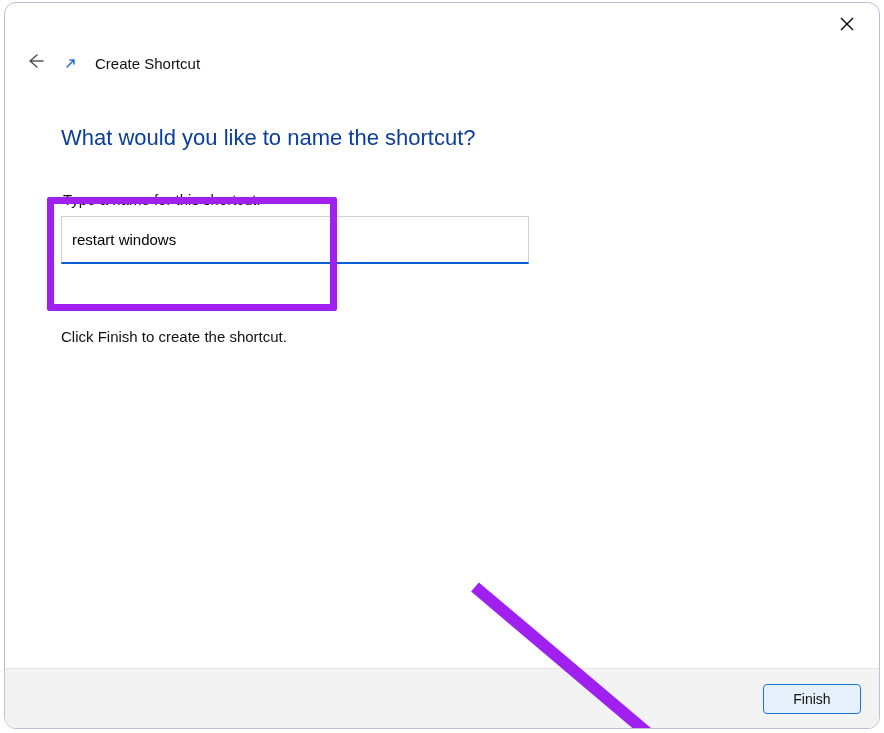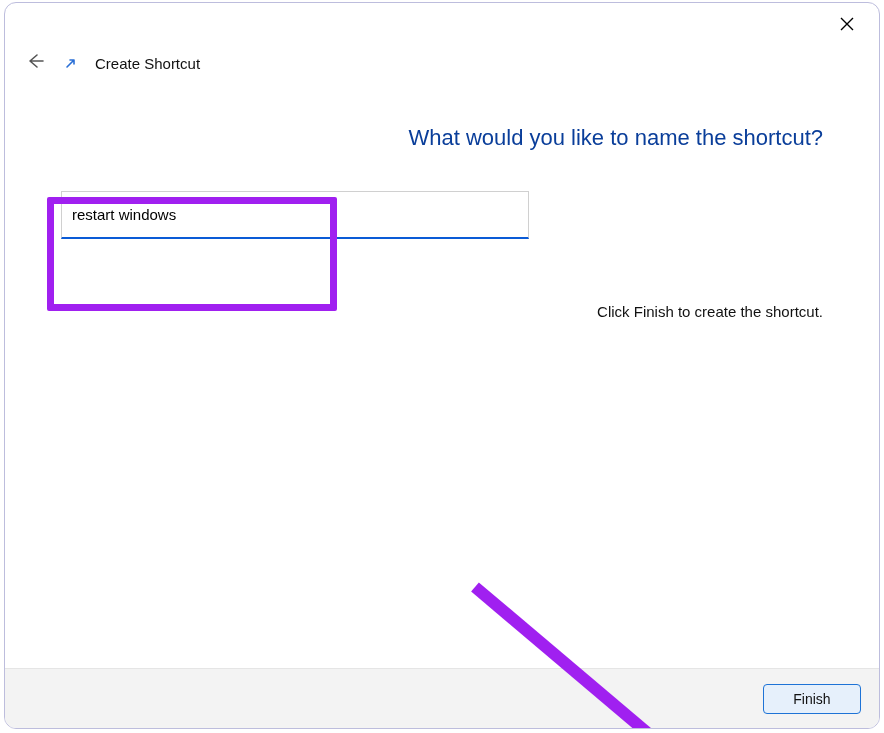--- a/index.html
+++ b/index.html
@@ -59,21 +59,20 @@
   .content {
     flex: 1;
     padding: 48px 56px 0 56px;
     position: relative;
   }
   .heading {
     color: #0a3e9a;
     font-size: 22px;
     font-weight: 400;
     margin: 0 0 40px 0;
-    text-align: right;
   }
   .highlight-box {
     position: absolute;
     left: 42px;
     top: 120px;
     width: 290px;
     height: 114px;
     border: 7px solid #a020f0;
     border-radius: 2px;
     pointer-events: none;
@@ -91,21 +90,20 @@
     padding: 4px 10px;
     font-size: 15px;
     font-family: inherit;
     outline: none;
     background: #fff;
   }
   .instruction {
     font-size: 15px;
     color: #111;
     margin-top: 64px;
-    text-align: right;
   }
   .footer {
     height: 60px;
     background: #f3f3f3;
     border-top: 1px solid #e5e5e5;
     display: flex;
     justify-content: flex-end;
     align-items: center;
     gap: 12px;
     padding: 0 18px;
@@ -160,20 +158,21 @@
         <rect x="0.5" y="0.5" width="13" height="13" fill="#fff" stroke="#9aa" stroke-width="0"></rect>
         <path d="M3 11 L10 4 M10 4 H6 M10 4 V8" stroke="#2a6fd6" stroke-width="1.6" fill="none" stroke-linecap="round" stroke-linejoin="round"></path>
       </svg>
     </div>
     <div class="crumb-title">Create Shortcut</div>
   </div>
 
   <div class="content">
     <h1 class="heading">What would you like to name the shortcut?</h1>
 
+    <div class="field-label">Type a name for this shortcut:</div>
     <input class="name-input" type="text" value="restart windows" style="">
 
     <div class="instruction">Click Finish to create the shortcut.</div>
 
     <div class="highlight-box"></div>
 
     <svg class="arrow-annot" width="260" height="210">
       <defs>
         <marker id="ah" markerWidth="18" markerHeight="20" refX="12" refY="10" orient="auto" markerUnits="userSpaceOnUse">
           <path d="M0 0 L18 10 L0 20 L6 10 Z" fill="#a020f0"></path>

